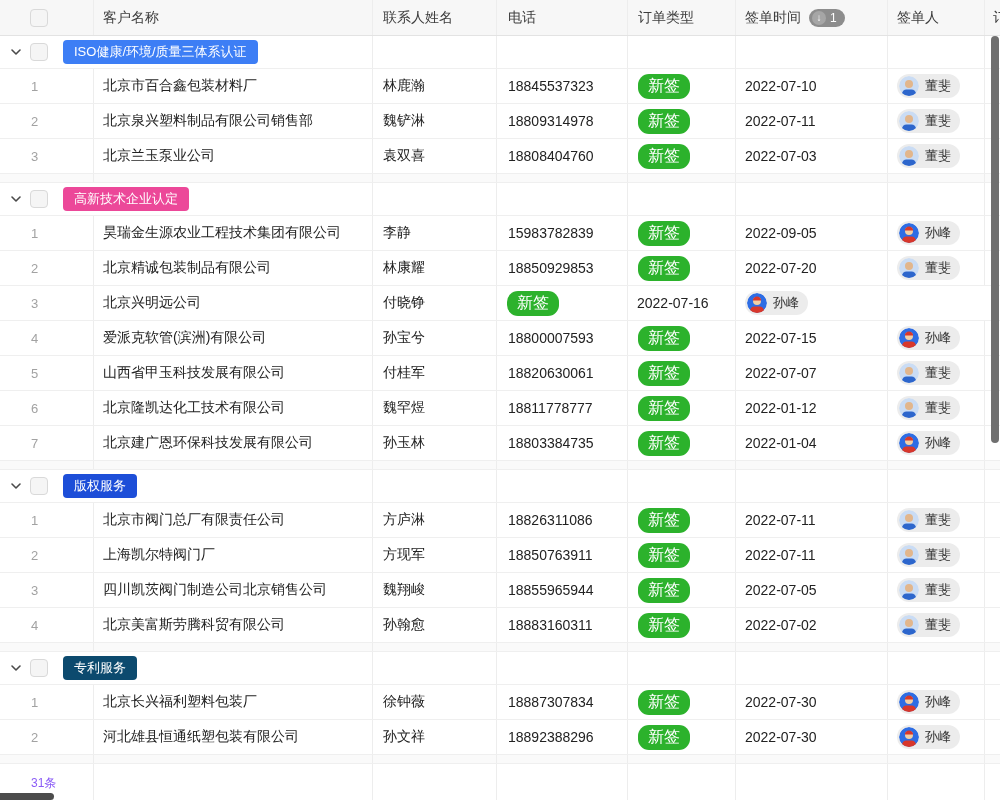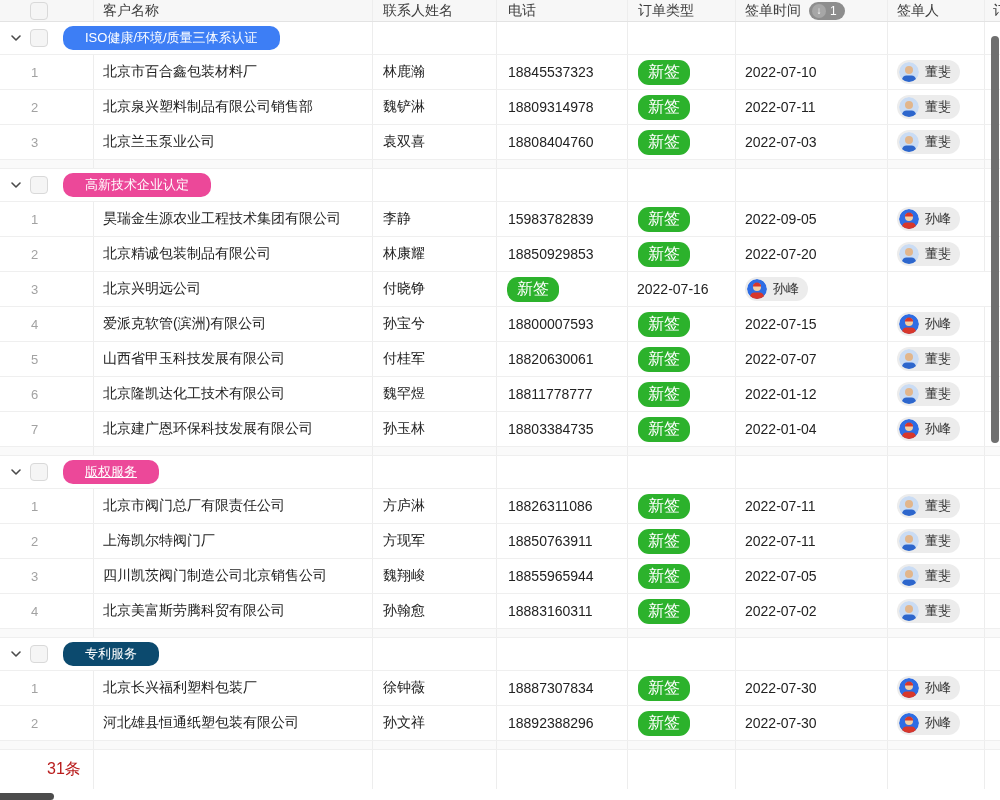--- a/index.html
+++ b/index.html
@@ -1,44 +1,44 @@
 <!DOCTYPE html>
 <html><head>
 <meta charset="utf-8">
 <style>
   html,body{margin:0;padding:0;background:#fff;}
   body{width:1000px;height:800px;overflow:hidden;font-family:"Liberation Sans","DejaVu Sans",sans-serif;}
   #app{position:relative;width:1000px;height:800px;background:#fff;}
   .row{display:grid;grid-template-columns:94px 279px 124px 131px 108px 152px 97px 15px;box-sizing:border-box;border-bottom:1px solid #efefef;background:#fff;}
   .cell{display:flex;align-items:center;box-sizing:border-box;border-right:1px solid #ededed;overflow:hidden;white-space:nowrap;}
   .cell:last-child{border-right:none;}
-  .header{height:22px;background:#f7f7f7;border-bottom:1px solid #e3e3e3;}
+  .header{height:36px;background:#f7f7f7;border-bottom:1px solid #e3e3e3;}
   .header .cell{color:#3d3d3d;font-size:14px;}
   .pad-c1{padding-left:9px;}  .pad-c2{padding-left:10px;} .pad-c3{padding-left:11px;}
   .pad-c4{padding-left:10px;} .pad-c5{padding-left:9px;}  .pad-c6{padding-left:9px;}
   .pad-c7{padding-left:8px;}
   .grouprow{height:33px;}
   .grouprow .gcell{grid-column:1 / 3;}
   .datarow{height:35px;}
   .datarow .cell{color:#222;font-size:14px;}
   .seprow{height:9px;background:#fafafa;}
   .seprow .cell{background:#fafafa;}
   .footer{height:39px;border-bottom:none;}
   .checkbox{width:16px;height:16px;border:1px solid #d9d9d9;border-radius:4px;background:#f5f5f5;flex:none;}
   .cb-header{margin-left:30px;}
   .chev{margin-left:10px;display:flex;align-items:center;flex:none;}
   .cb-group{margin-left:8px;}
-  .group-badge{color:#fff;font-size:13px;line-height:1;padding:5px 22px 6px;border-radius:10px;margin-left:15px;}
+  .group-badge{color:#fff;font-size:13px;line-height:1;padding:5px 11px 6px;border-radius:4px;margin-left:15px;}
   .idx{margin-left:31px;color:#a2a2a2;font-size:13px;}
   .type-badge{background:#2cb22c;color:#fff;font-size:16px;line-height:1;padding:4px 10px 5px;border-radius:11px;margin-left:10px;}
   .signer-pill{display:inline-flex;align-items:center;background:#ececec;border-radius:12px;padding:2px 9px 2px 2px;gap:6px;margin-left:9px;font-size:13px;color:#333;}
   .avatar{width:20px;height:20px;border-radius:50%;overflow:hidden;flex:none;position:relative;}
   .sort-badge{display:inline-flex;align-items:center;gap:4px;background:#8d8d8d;color:#fff;border-radius:10px;padding:2px 8px 2px 3px;font-size:12px;margin-left:8px;}
   .sort-arrow{width:14px;height:14px;border-radius:50%;background:#a6a6a6;display:flex;align-items:center;justify-content:center;font-size:10px;line-height:1;}
-  .total{margin-left:47px;color:#b91c1c;font-size:16px;}
+  .total{margin-left:31px;color:#8b5cf6;font-size:12px;}
   .vscroll{position:absolute;top:36px;right:1px;width:8px;height:407px;background:#6f6f6f;border-radius:4px;z-index:5;}
   .hscroll{position:absolute;left:0;bottom:0;width:54px;height:7px;background:#4c4c4c;border-radius:0 4px 4px 0;z-index:5;}
 </style>
 </head>
 <body>
 
 <div id="app">
     <div class="row header">
       <div class="cell">
         <span class="checkbox cb-header"></span>
@@ -435,21 +435,21 @@
       <div class="cell"></div>
     </div>
     <div class="row grouprow">
       <div class="cell gcell">
         <span class="chev">
           <svg width="12" height="12" viewBox="0 0 12 12">
             <path d="M2 4 L6 8 L10 4" stroke="#4a4a4a" stroke-width="1.6" fill="none" stroke-linecap="round" stroke-linejoin="round"></path>
           </svg>
         </span>
         <span class="checkbox cb-group"></span>
-        <span class="group-badge" style="background: #ec4899; text-decoration: underline;">版权服务</span>
+        <span class="group-badge" style="background: #1d4ed8;">版权服务</span>
       </div>
       <div class="cell"></div>
       <div class="cell"></div>
       <div class="cell"></div>
       <div class="cell"></div>
       <div class="cell"></div>
       <div class="cell"></div>
     </div>
     <div class="row datarow">
       <div class="cell">

